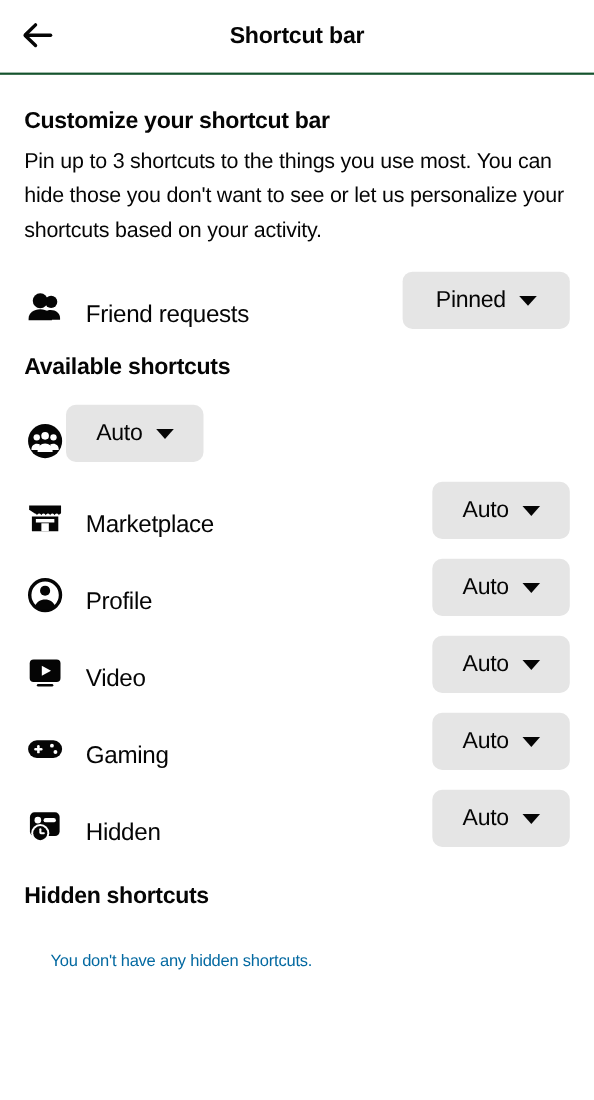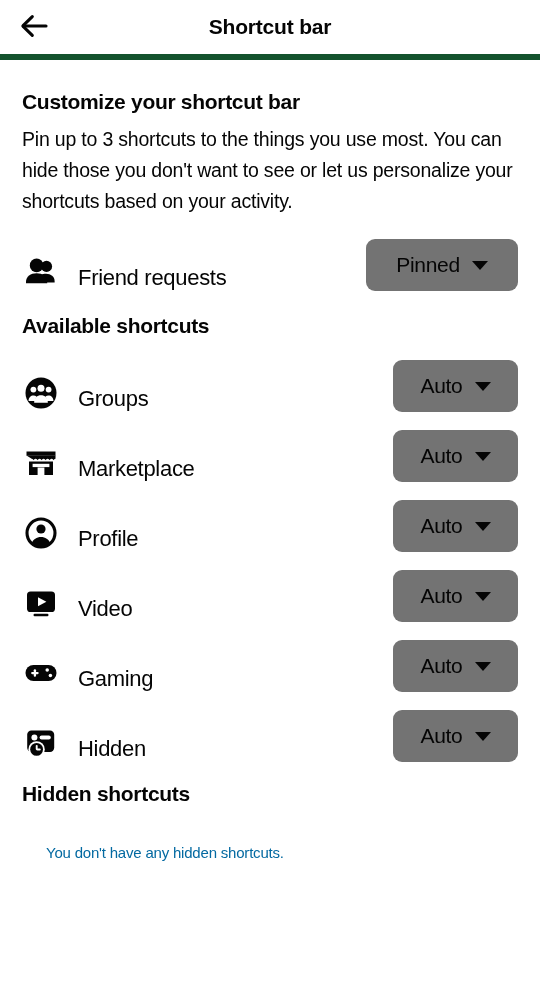--- a/index.html
+++ b/index.html
@@ -9,25 +9,25 @@
     height: 1000px;
     background: #ffffff;
     font-family: "Liberation Sans", sans-serif;
     color: #050505;
     overflow: hidden;
   }
 
   
   .header {
     position: relative;
-    height: 60px;
+    height: 68px;
     display: flex;
     align-items: center;
     background: #ffffff;
-    border-bottom: 6px solid #14532d;
+    border-bottom: 2px solid #14532d;
   }
   .back-btn {
     position: absolute;
     left: 12px;
     top: 50%;
     transform: translateY(-50%);
     width: 44px;
     height: 44px;
     display: flex;
     align-items: center;
@@ -59,21 +59,21 @@
   .intro-body {
     margin-top: 10px;
     font-size: 19.5px;
     line-height: 31px;
     color: #050505;
     letter-spacing: -0.2px;
   }
 
   .your-shortcuts-title { margin-top: 26px; }
   .available-title { margin-top: 23px; }
-  .hidden-title { margin-top: 20px; }
+  .hidden-title { margin-top: 33px; }
 
   .hidden-empty {
     margin-top: 38px;
     padding-left: 24px;
     font-size: 15px;
     color: #0369a1;
     letter-spacing: -0.2px;
   }
 
   
@@ -103,21 +103,21 @@
 
   
   .pill {
     flex: 0 0 auto;
     display: inline-flex;
     align-items: center;
     justify-content: center;
     gap: 12px;
     height: 52px;
     padding: 0 20px;
-    background: #737373;
+    background: #e5e5e5;
     border: none;
     border-radius: 9px;
     cursor: pointer;
     font-family: "Liberation Sans", sans-serif;
   }
   .pill-label {
     font-size: 21px;
     letter-spacing: -0.3px;
     color: #050505;
   }
@@ -178,21 +178,20 @@
         <svg width="34" height="34" viewBox="0 0 34 34" aria-hidden="true">
           <circle cx="17" cy="17" r="15.5" fill="#050505"></circle>
           <circle cx="17" cy="12.2" r="3.5" fill="#ffffff"></circle>
           <circle cx="9.4" cy="13.6" r="2.9" fill="#ffffff"></circle>
           <circle cx="24.6" cy="13.6" r="2.9" fill="#ffffff"></circle>
           <path d="M4.6 24.6 c0-3.2 2.2-5.2 4.9-5.2 c1.2 0 2.2 0.4 3 1 c-0.7 1-1.1 2.3-1.1 3.8 v0.9 H4.6 z" fill="#ffffff"></path>
           <path d="M29.4 24.6 c0-3.2-2.2-5.2-4.9-5.2 c-1.2 0-2.2 0.4-3 1 c0.7 1 1.1 2.3 1.1 3.8 v0.9 h6.8 z" fill="#ffffff"></path>
           <path d="M10.2 25.8 c0-4 3-6.6 6.8-6.6 s6.8 2.6 6.8 6.6 v1 H10.2 z" fill="#ffffff"></path>
         </svg>
       </span>
-      <span class="row-label">Groups</span>
       <button class="pill pill-auto">
         <span class="pill-label">Auto</span>
         <span class="caret"></span>
       </button>
     </div>
 
     <div class="row">
       <span class="row-icon">
         <svg width="34" height="34" viewBox="0 0 34 34" aria-hidden="true">
           <path d="M2.5 5.5 h29 v4.2 H2.5 z" fill="#050505"></path>

